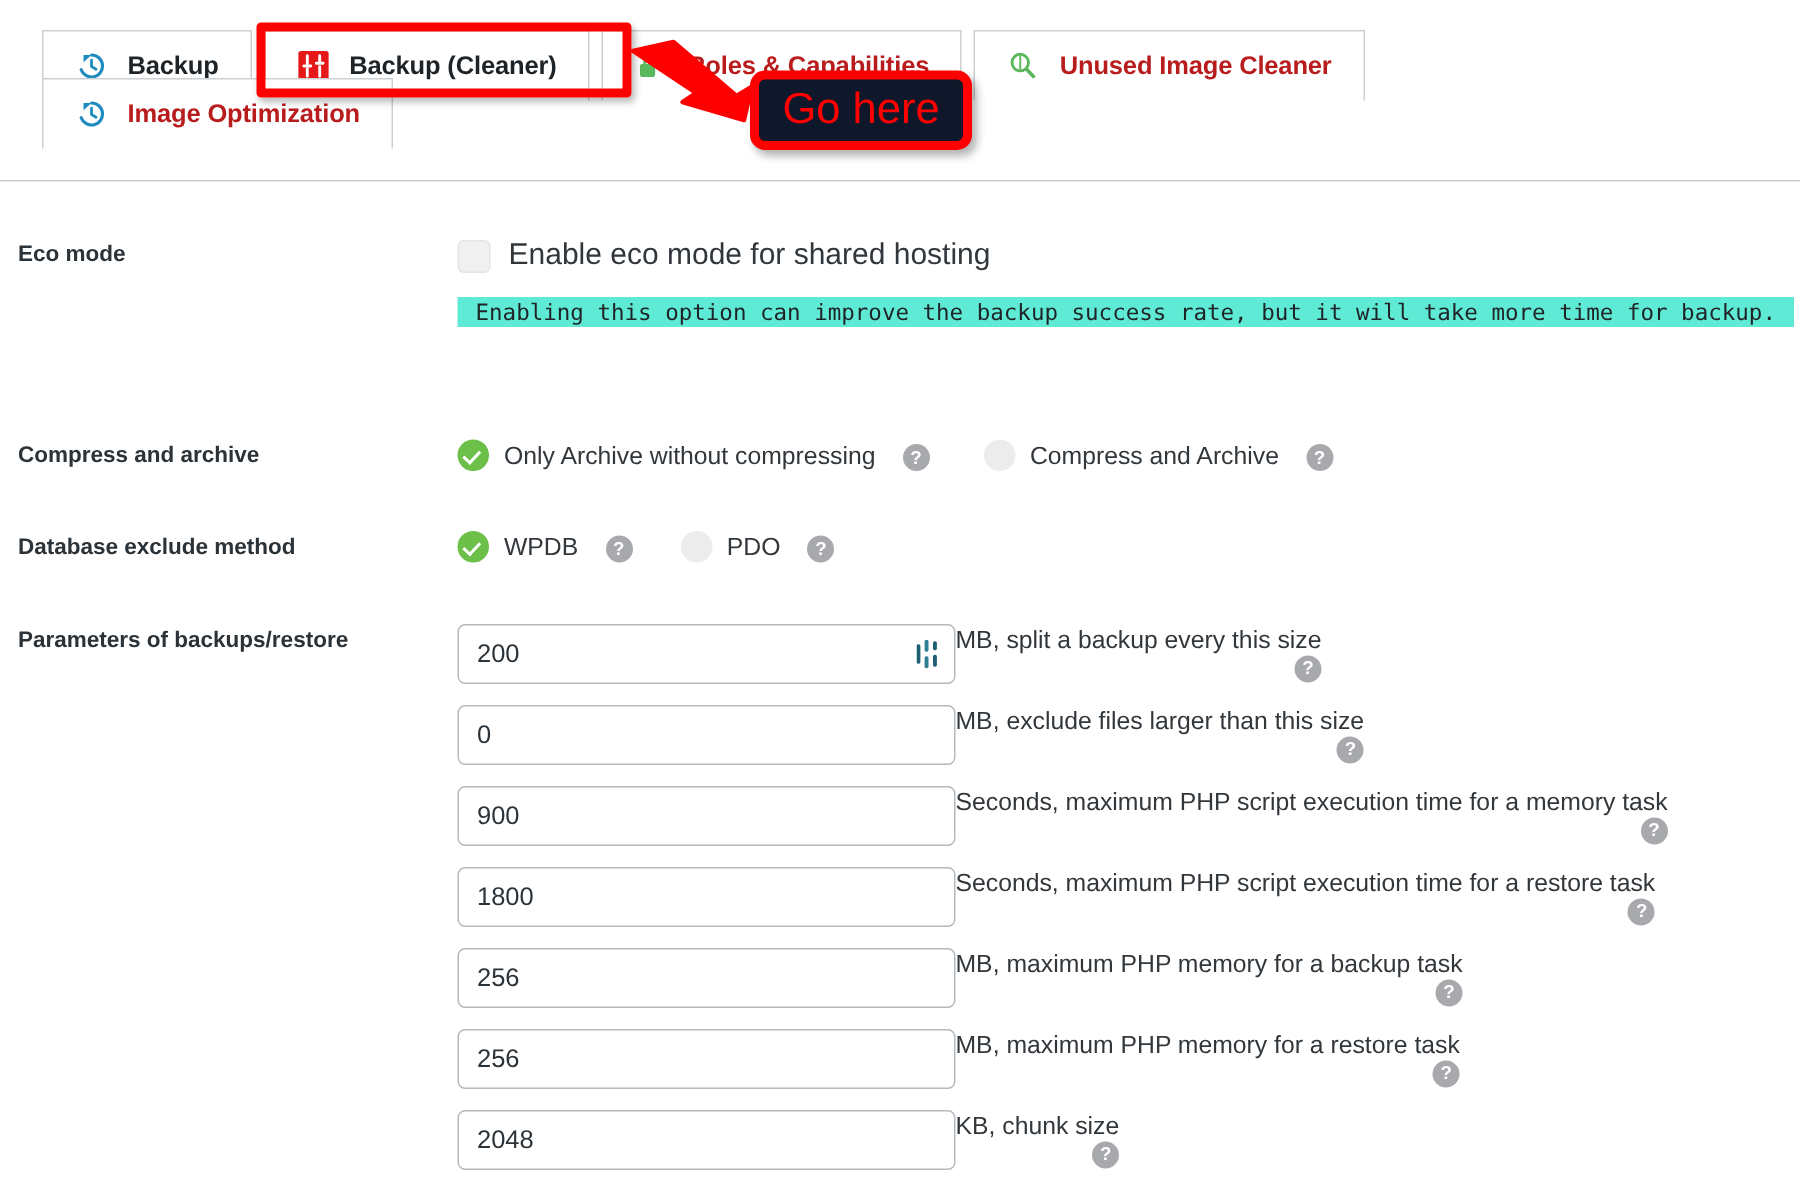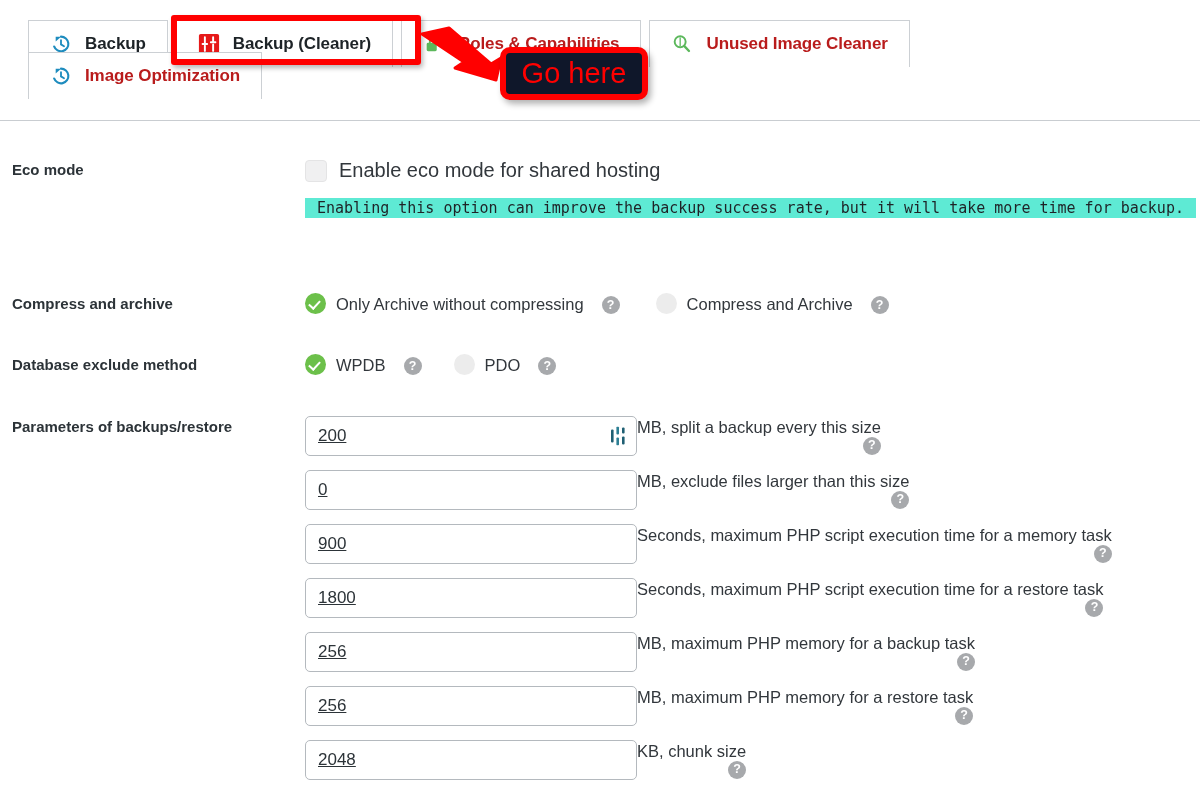--- a/index.html
+++ b/index.html
@@ -201,21 +201,20 @@
     height: 100%;
     box-sizing: border-box;
     border: 1px solid #b4b9be;
     border-radius: 5px;
     background: #ffffff;
     font-family: "Liberation Sans", sans-serif;
     font-size: 17px;
     color: #2c3338;
     padding: 16px 12px;
     outline: none;
-    text-decoration: underline;
   }
   .opicon {
     position: absolute;
     right: 9px; top: 50%;
     transform: translateY(-50%);
     width: 17px; height: 19px;
     cursor: pointer;
   }
   .suffix {
     font-size: 16.5px;

